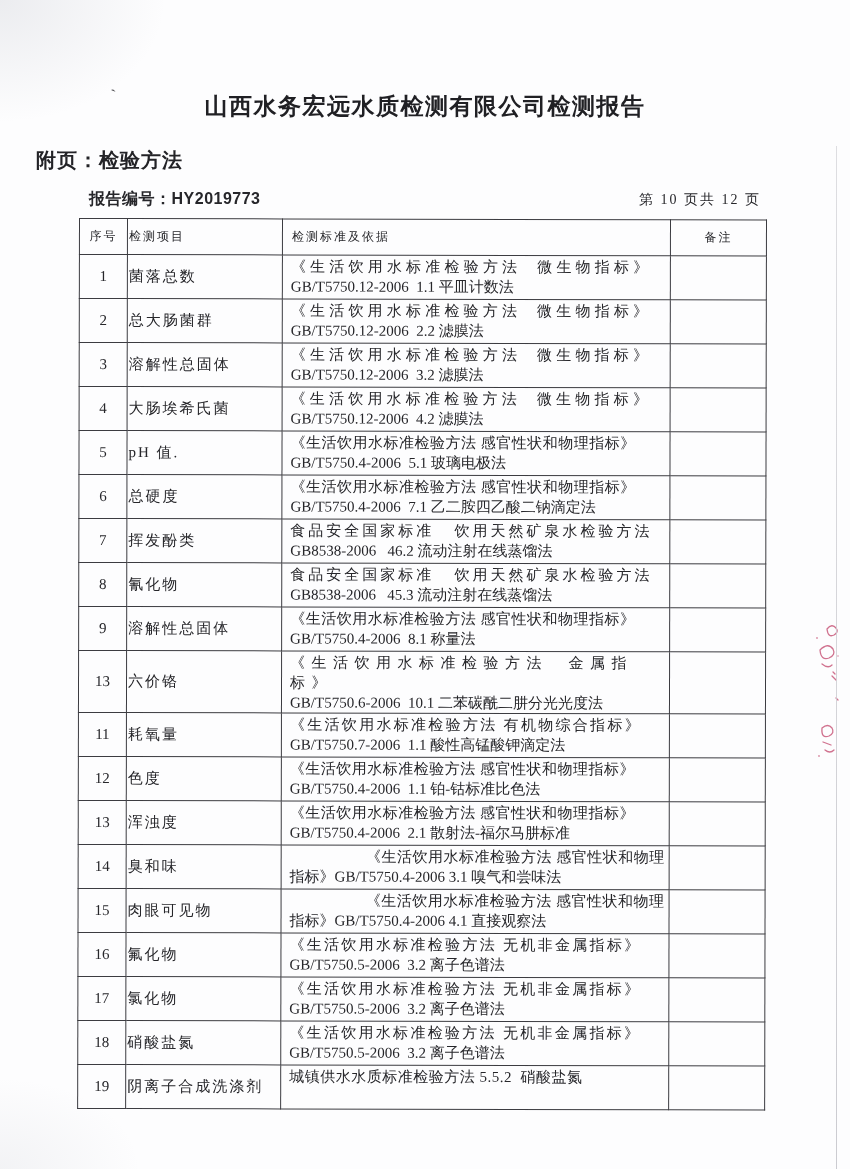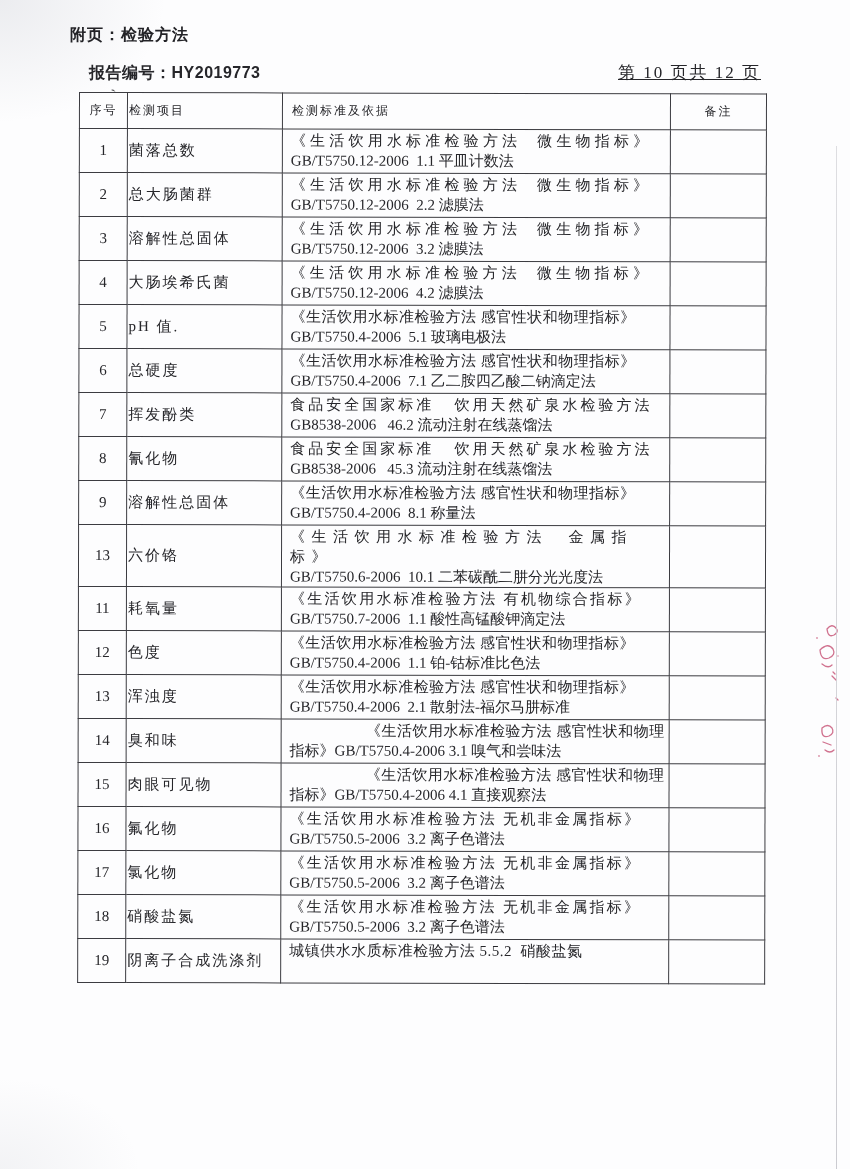--- a/index.html
+++ b/index.html
@@ -21,35 +21,35 @@
   }
   .title {
     margin: 0; padding-top: 91px;
     text-align: center;
     font-family: "Liberation Sans", "DejaVu Sans", sans-serif;
     font-size: 23px; font-weight: bold;
     letter-spacing: 1.5px;
     color: #202024;
   }
   .section-label {
-    margin: 25px 0 0 70px;
+    margin: 25px 0 0 36px;
     font-family: "Liberation Sans", "DejaVu Sans", sans-serif;
-    font-size: 16px; font-weight: bold;
+    font-size: 20px; font-weight: bold;
     letter-spacing: 1px;
     color: #232327;
   }
   .report-line {
     display: flex; justify-content: space-between; align-items: baseline;
     margin: 15px 89px 0 89px;
   }
   .report-no {
     font-family: "Liberation Sans", "DejaVu Sans", sans-serif;
     font-weight: bold; font-size: 16px; letter-spacing: 0.5px;
   }
-  .page-ind { font-size: 17px; letter-spacing: 2px; text-decoration: underline; }
+  .page-ind { font-size: 14px; letter-spacing: 2px; }
 
   table.methods {
     border-collapse: collapse;
     table-layout: fixed;
     margin: 8px 0 0 79px;
     width: 687px;
     transform: rotate(0.12deg);
     transform-origin: top left;
   }
   .methods th, .methods td {
@@ -91,20 +91,21 @@
   }
   .red-ink { position: absolute; left: 808px; top: 620px; }
 </style>
 </head>
 <body>
 
 <div class="page">
 
   <div class="speck-backtick">`</div>
 
+  <h1 class="title">山西水务宏远水质检测有限公司检测报告</h1>
 
   <div class="section-label">附页：检验方法</div>
 
   <div class="report-line">
     <div class="report-no"><span>报告编号：</span><span>HY2019773</span></div>
     <div class="page-ind">第 10 页共 12 页</div>
   </div>
 
   <table class="methods">
     <colgroup>

